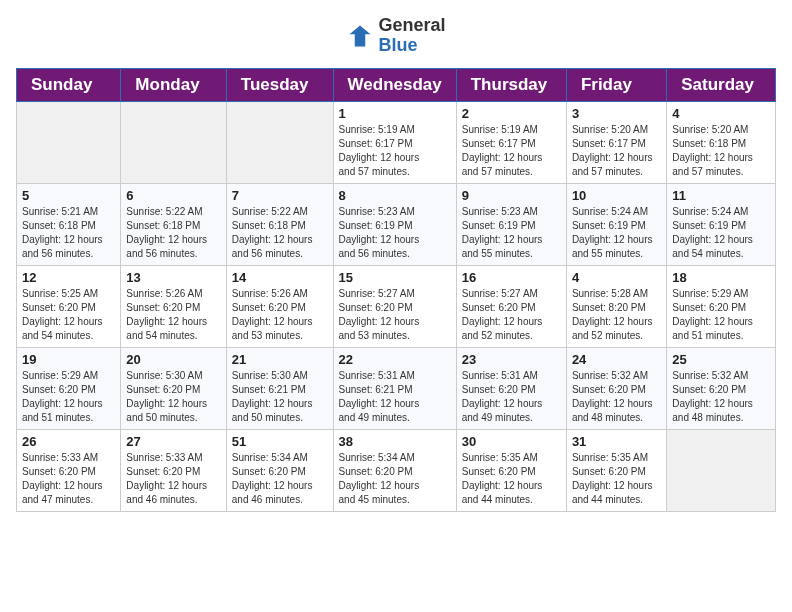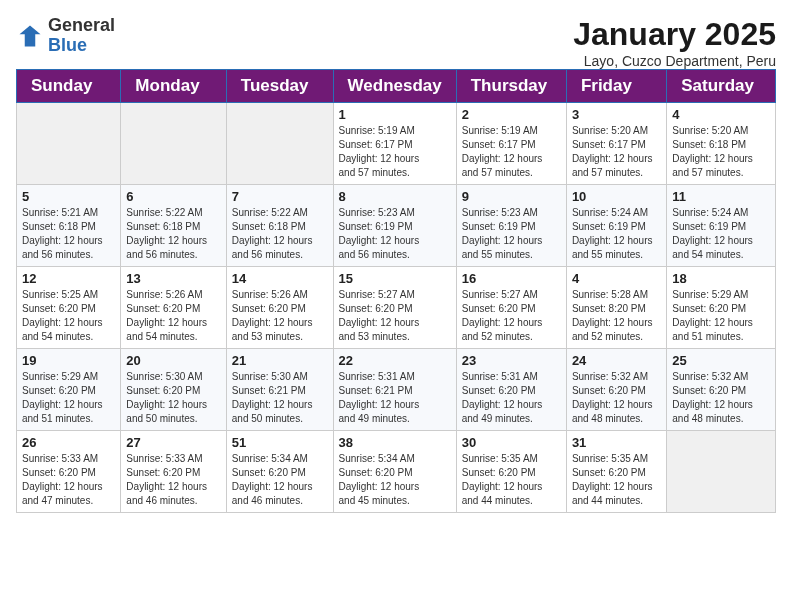--- a/index.html
+++ b/index.html
@@ -6,21 +6,23 @@
     body {
       font-family: Arial, sans-serif;
       background: #fff;
       width: 792px;
       min-height: 612px;
       padding: 16px;
     }
     .header {
       display: flex;
       justify-content: space-between;
-      align-items: flex-start;
+      align-items: center;
+      margin-bottom: 12px;
+      flex-direction: column;
     }
     .logo {
       display: flex;
       align-items: center;
       gap: 4px;
     }
     .logo-text {
       display: flex;
       flex-direction: column;
       line-height: 1.1;
@@ -86,24 +88,20 @@
 <div class="header">
   <div class="logo">
     <svg class="logo-icon" viewBox="0 0 32 32">
       <polygon points="16,4 28,14 22,14 22,28 10,28 10,14 4,14" fill="#2a6db5"></polygon>
     </svg>
     <div class="logo-text">
       <span style="font-size:18px;font-weight:bold;color:#333;">General</span>
       <span style="font-size:18px;font-weight:bold;color:#2a6db5;">Blue</span>
     </div>
   </div>
-  <div class="title-block">
-    <div class="month-title">January 2025</div>
-    <div class="location">Layo, Cuzco Department, Peru</div>
-  </div>
 </div>
 
 <table class="calendar">
   <thead>
     <tr>
     <th>Sunday</th>
         <th>Monday</th>
         <th>Tuesday</th>
         <th>Wednesday</th>
         <th>Thursday</th>

